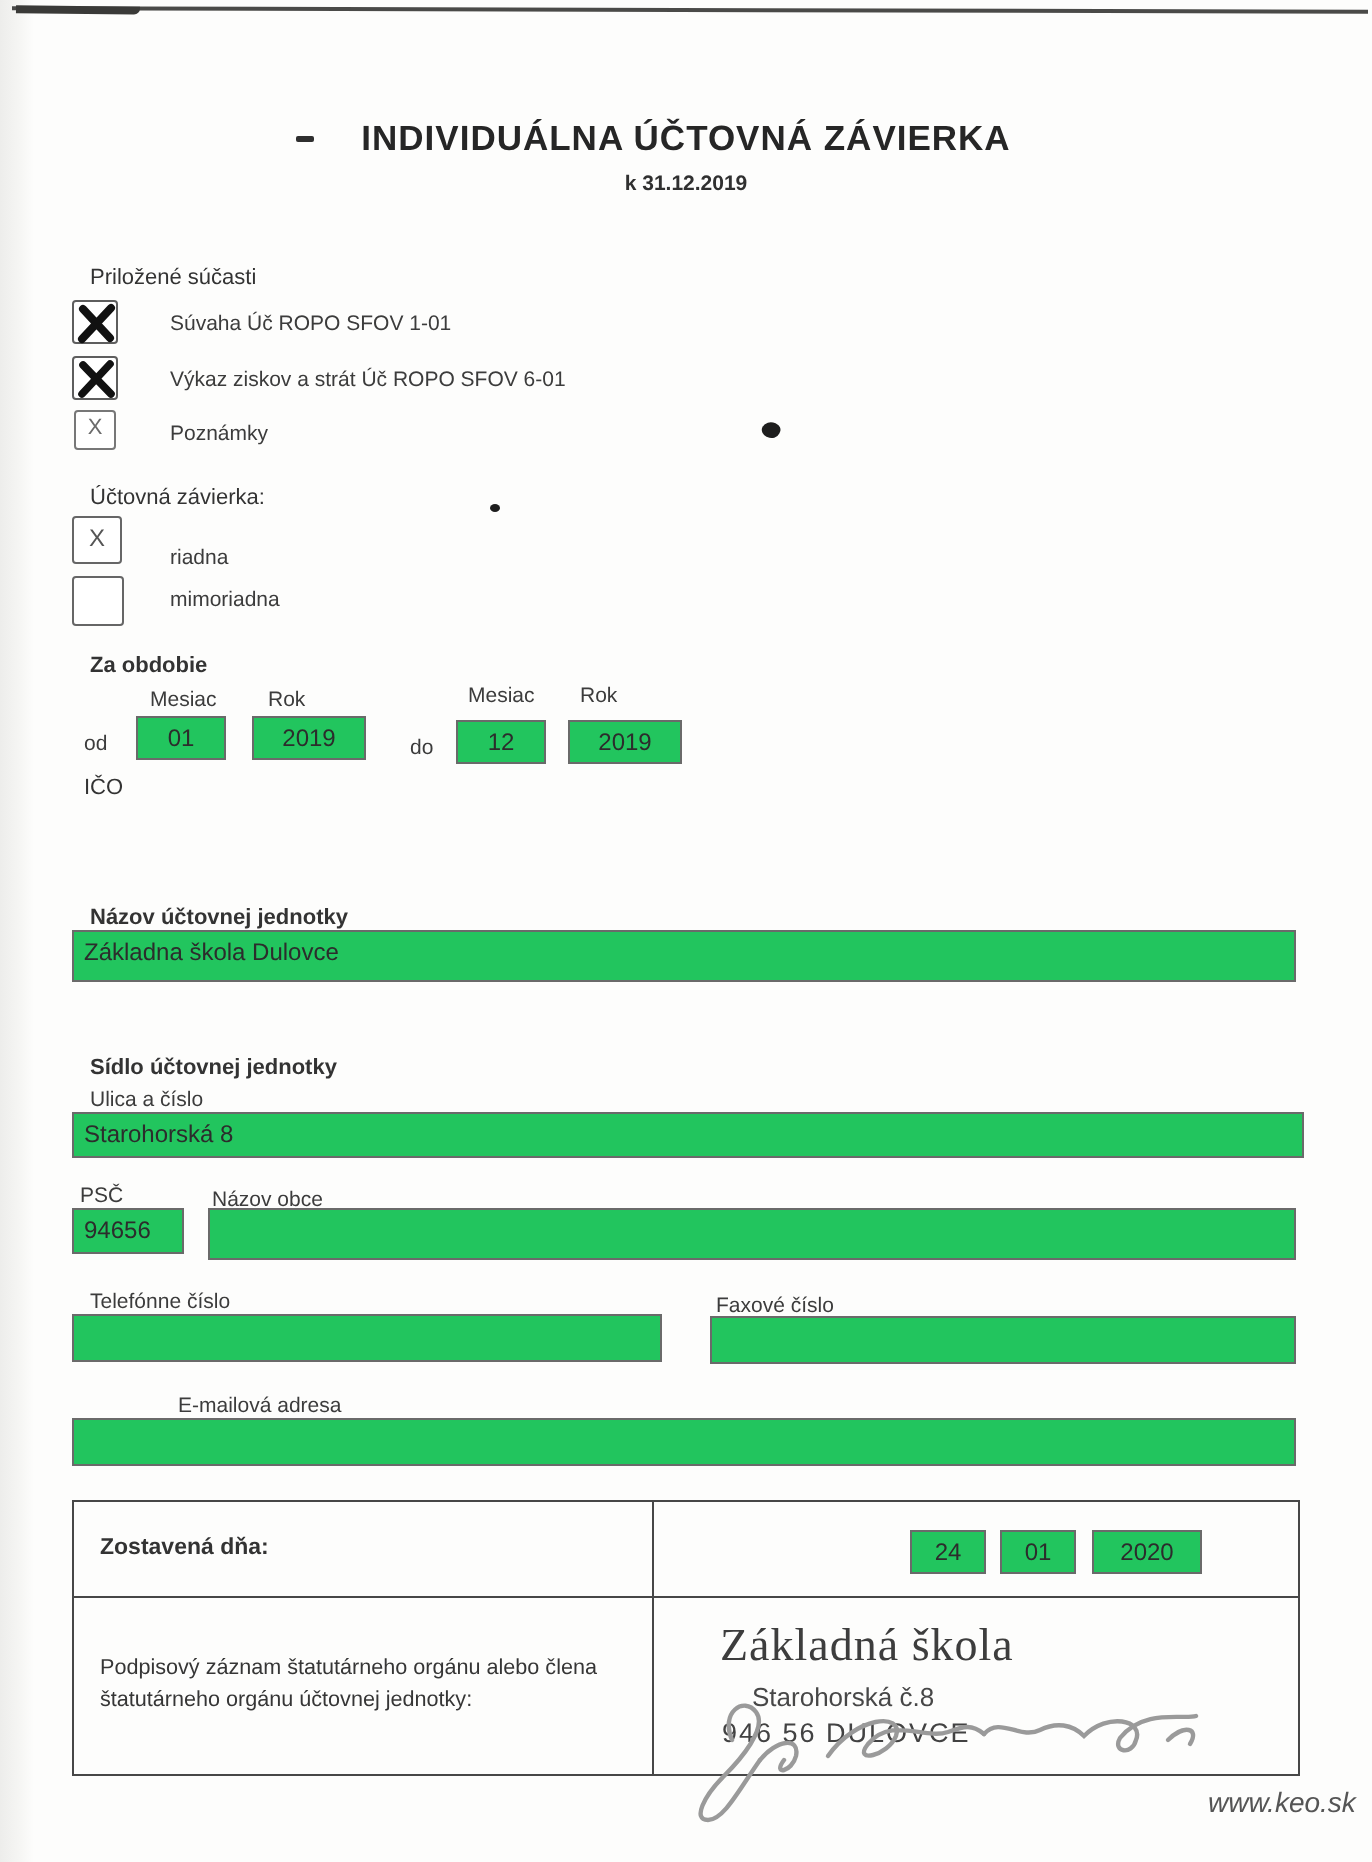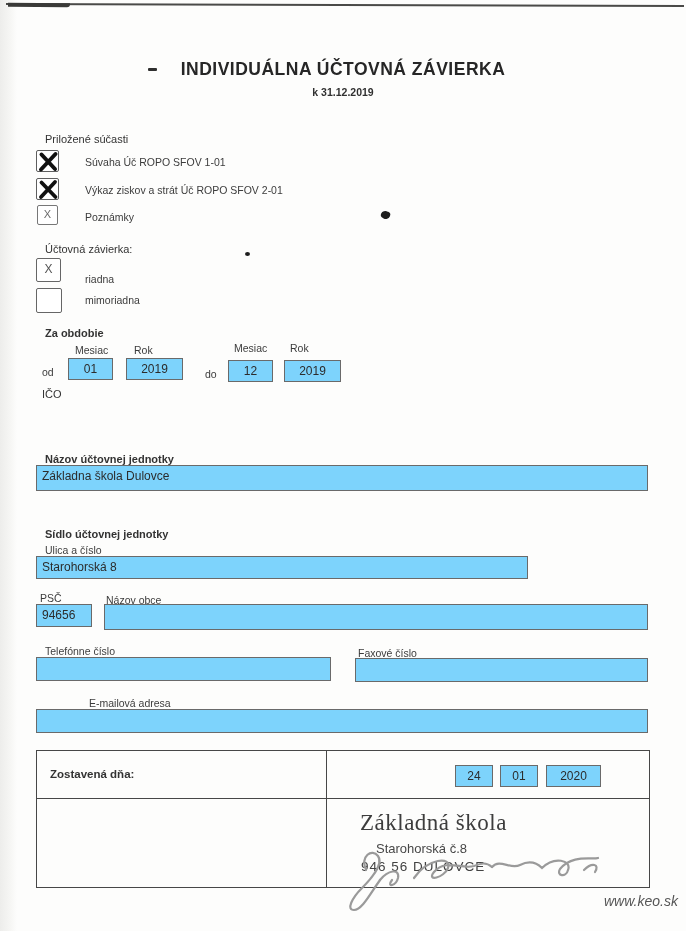--- a/index.html
+++ b/index.html
@@ -13,21 +13,21 @@
     background:linear-gradient(90deg,#ededeb 0%,#f6f6f4 60%,rgba(253,253,252,0) 100%);}
   .edge-top{position:absolute;left:6px;top:4px;width:678px;height:2px;background:#4a4a48;transform:rotate(0.15deg);}
   .edge-top-wedge{position:absolute;left:8px;top:3px;width:62px;height:4px;background:#3a3a38;border-radius:0 0 3px 0;transform:rotate(0.6deg);}
   .abs{position:absolute;}
   .title{left:0;right:0;top:59px;text-align:center;font-size:17.5px;font-weight:bold;letter-spacing:.5px;color:#262626;}
   .subtitle{left:0;right:0;top:86px;text-align:center;font-size:10.5px;font-weight:bold;color:#303030;}
   .h-sec{font-size:11px;color:#333;}
   .h-bold{font-weight:bold;}
   .lbl{font-size:10.5px;color:#3c3c3c;}
   .cb{background:#fff;border:1.6px solid #5e5e5e;border-radius:2px;box-sizing:border-box;}
-  .fbox{background:#7dd3fc;border:1.3px solid #6a6a6a;box-sizing:border-box;}
+  .fbox{background:#22c55e;border:1.3px solid #6a6a6a;box-sizing:border-box;}
   .fbox .txt{display:block;padding:3px 5px 0 5px;font-size:12px;color:#2c2c2c;}
   .ctr{text-align:center;}
   .lightx{font-size:11px;color:#6b6b6b;text-align:center;display:block;padding-top:2px;}
   .ftable{border:1.5px solid #474747;box-sizing:border-box;background:transparent;}
   .ftable .vdiv{position:absolute;left:289px;top:0;width:1.4px;height:100%;background:#474747;}
   .ftable .hdiv{position:absolute;left:0;top:47px;width:100%;height:1.3px;background:#474747;}
   .stamp1{font-family:"Liberation Serif","DejaVu Serif",serif;font-size:23px;color:#3d3d3d;letter-spacing:.5px;}
   .stamp2{font-size:13px;color:#474747;}
   .stamp3{font-size:13.5px;color:#424242;letter-spacing:1px;}
   .sig-label{font-size:10.8px;line-height:1.5;color:#363636;}
@@ -54,21 +54,21 @@
       <path d="M4.5 3.5 L18 18 M18.5 3 L4 18.5" stroke="#111" stroke-width="4" stroke-linecap="round" fill="none"></path>
     </svg>
   </div>
   <div class="abs lbl" style="left:85px;top:156px;">Súvaha Úč ROPO SFOV 1-01</div>
 
   <div class="abs cb" style="left:36px;top:178px;width:23px;height:22px;">
     <svg width="23" height="22" viewBox="0 0 23 22">
       <path d="M4.5 3.5 L18.5 18 M18 3 L4 18" stroke="#111" stroke-width="3.8" stroke-linecap="round" fill="none"></path>
     </svg>
   </div>
-  <div class="abs lbl" style="left:85px;top:184px;">Výkaz ziskov a strát Úč ROPO SFOV 2-01</div>
+  <div class="abs lbl" style="left:85px;top:184px;">Výkaz ziskov a strát Úč ROPO SFOV 6-01</div>
 
   <div class="abs cb" style="left:37px;top:205px;width:21px;height:20px;border-width:1.3px;border-color:#777;">
     <span class="lightx">X</span>
   </div>
   <div class="abs lbl" style="left:85px;top:211px;">Poznámky</div>
 
   <div class="artifact" style="left:381px;top:211px;width:9px;height:8px;transform:rotate(25deg);border-radius:60% 40% 55% 45%;"></div>
 
   <div class="abs h-sec" style="left:45px;top:243px;">Účtovná závierka:</div>
   <div class="artifact" style="left:245px;top:252px;width:5px;height:4px;"></div>
@@ -104,21 +104,21 @@
 
   <div class="abs h-sec" style="left:42px;top:388px;">IČO</div>
 
   <div class="abs h-sec h-bold" style="left:45px;top:453px;">Názov účtovnej jednotky</div>
   <div class="abs fbox" style="left:36px;top:465px;width:612px;height:26px;">
     <span class="txt">Základna škola Dulovce</span>
   </div>
 
   <div class="abs h-sec h-bold" style="left:45px;top:528px;">Sídlo účtovnej jednotky</div>
   <div class="abs lbl" style="left:45px;top:544px;">Ulica a číslo</div>
-  <div class="abs fbox" style="left:36px;top:556px;width:492px;height:23px;">
+  <div class="abs fbox" style="left:36px;top:556px;width:616px;height:23px;">
     <span class="txt">Starohorská 8</span>
   </div>
 
   <div class="abs lbl" style="left:40px;top:592px;">PSČ</div>
   <div class="abs lbl" style="left:106px;top:594px;">Názov obce</div>
   <div class="abs fbox" style="left:36px;top:604px;width:56px;height:23px;">
     <span class="txt">94656</span>
   </div>
   <div class="abs fbox" style="left:104px;top:604px;width:544px;height:26px;">
     <span class="txt"></span>
@@ -146,20 +146,24 @@
   <div class="abs fbox ctr" style="left:455px;top:765px;width:38px;height:22px;">
     <span class="txt ctr">24</span>
   </div>
   <div class="abs fbox ctr" style="left:500px;top:765px;width:38px;height:22px;">
     <span class="txt ctr">01</span>
   </div>
   <div class="abs fbox ctr" style="left:546px;top:765px;width:55px;height:22px;">
     <span class="txt ctr">2020</span>
   </div>
 
+  <div class="abs sig-label" style="left:50px;top:826px;width:270px;">
+    <span>Podpisový záznam štatutárneho orgánu alebo člena</span><br>
+    <span>štatutárneho orgánu účtovnej jednotky:</span>
+  </div>
 
   <div class="abs stamp1" style="left:360px;top:810px;">Základná škola</div>
   <div class="abs stamp2" style="left:376px;top:841px;">Starohorská č.8</div>
   <div class="abs stamp3" style="left:361px;top:859px;">946 56 DULOVCE</div>
 
   <svg class="abs" style="left:336px;top:836px;z-index:3;" width="268" height="78" viewBox="0 0 268 78">
     <g fill="none" stroke="#9a9a9a" stroke-width="2.2" stroke-linecap="round">
       <path d="M30 34 C 24 20, 36 12, 42 20 C 48 28, 34 44, 26 52 C 16 62, 10 74, 18 74 C 26 74, 34 58, 44 44"></path>
       <path d="M44 44 C 52 34, 64 32, 62 42 C 60 50, 50 52, 56 44"></path>
       <path d="M78 42 C 92 22, 116 20, 112 32 C 108 42, 90 46, 98 36 C 110 22, 126 34, 138 30 C 146 27, 150 26, 156 31"></path>

